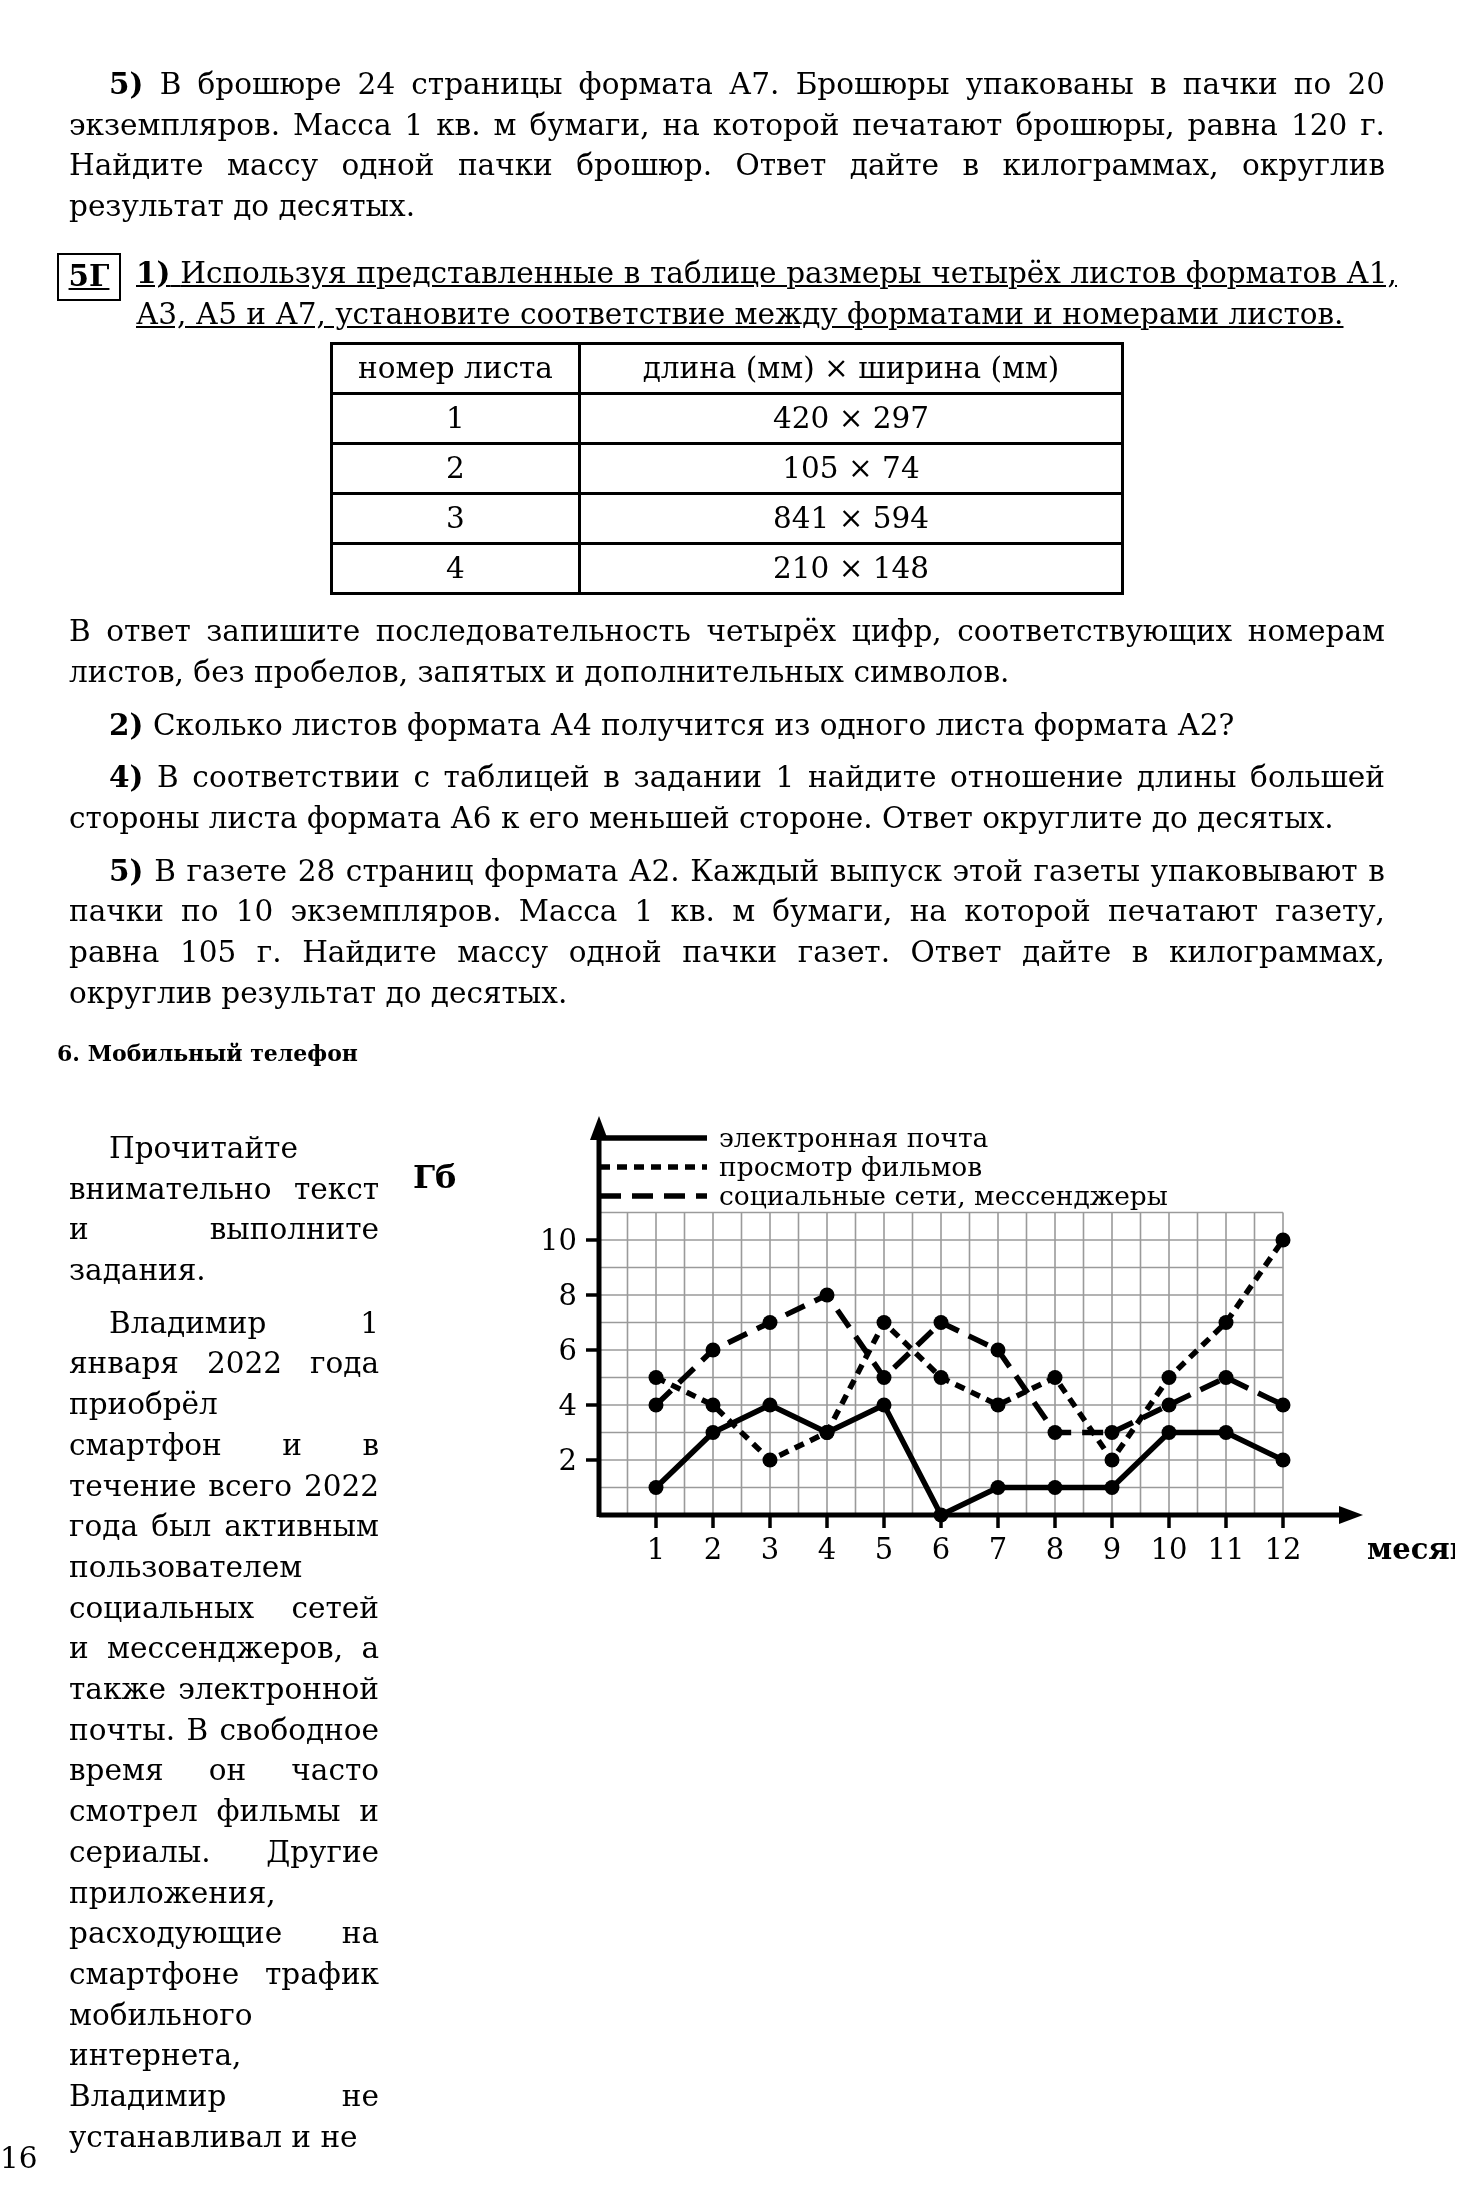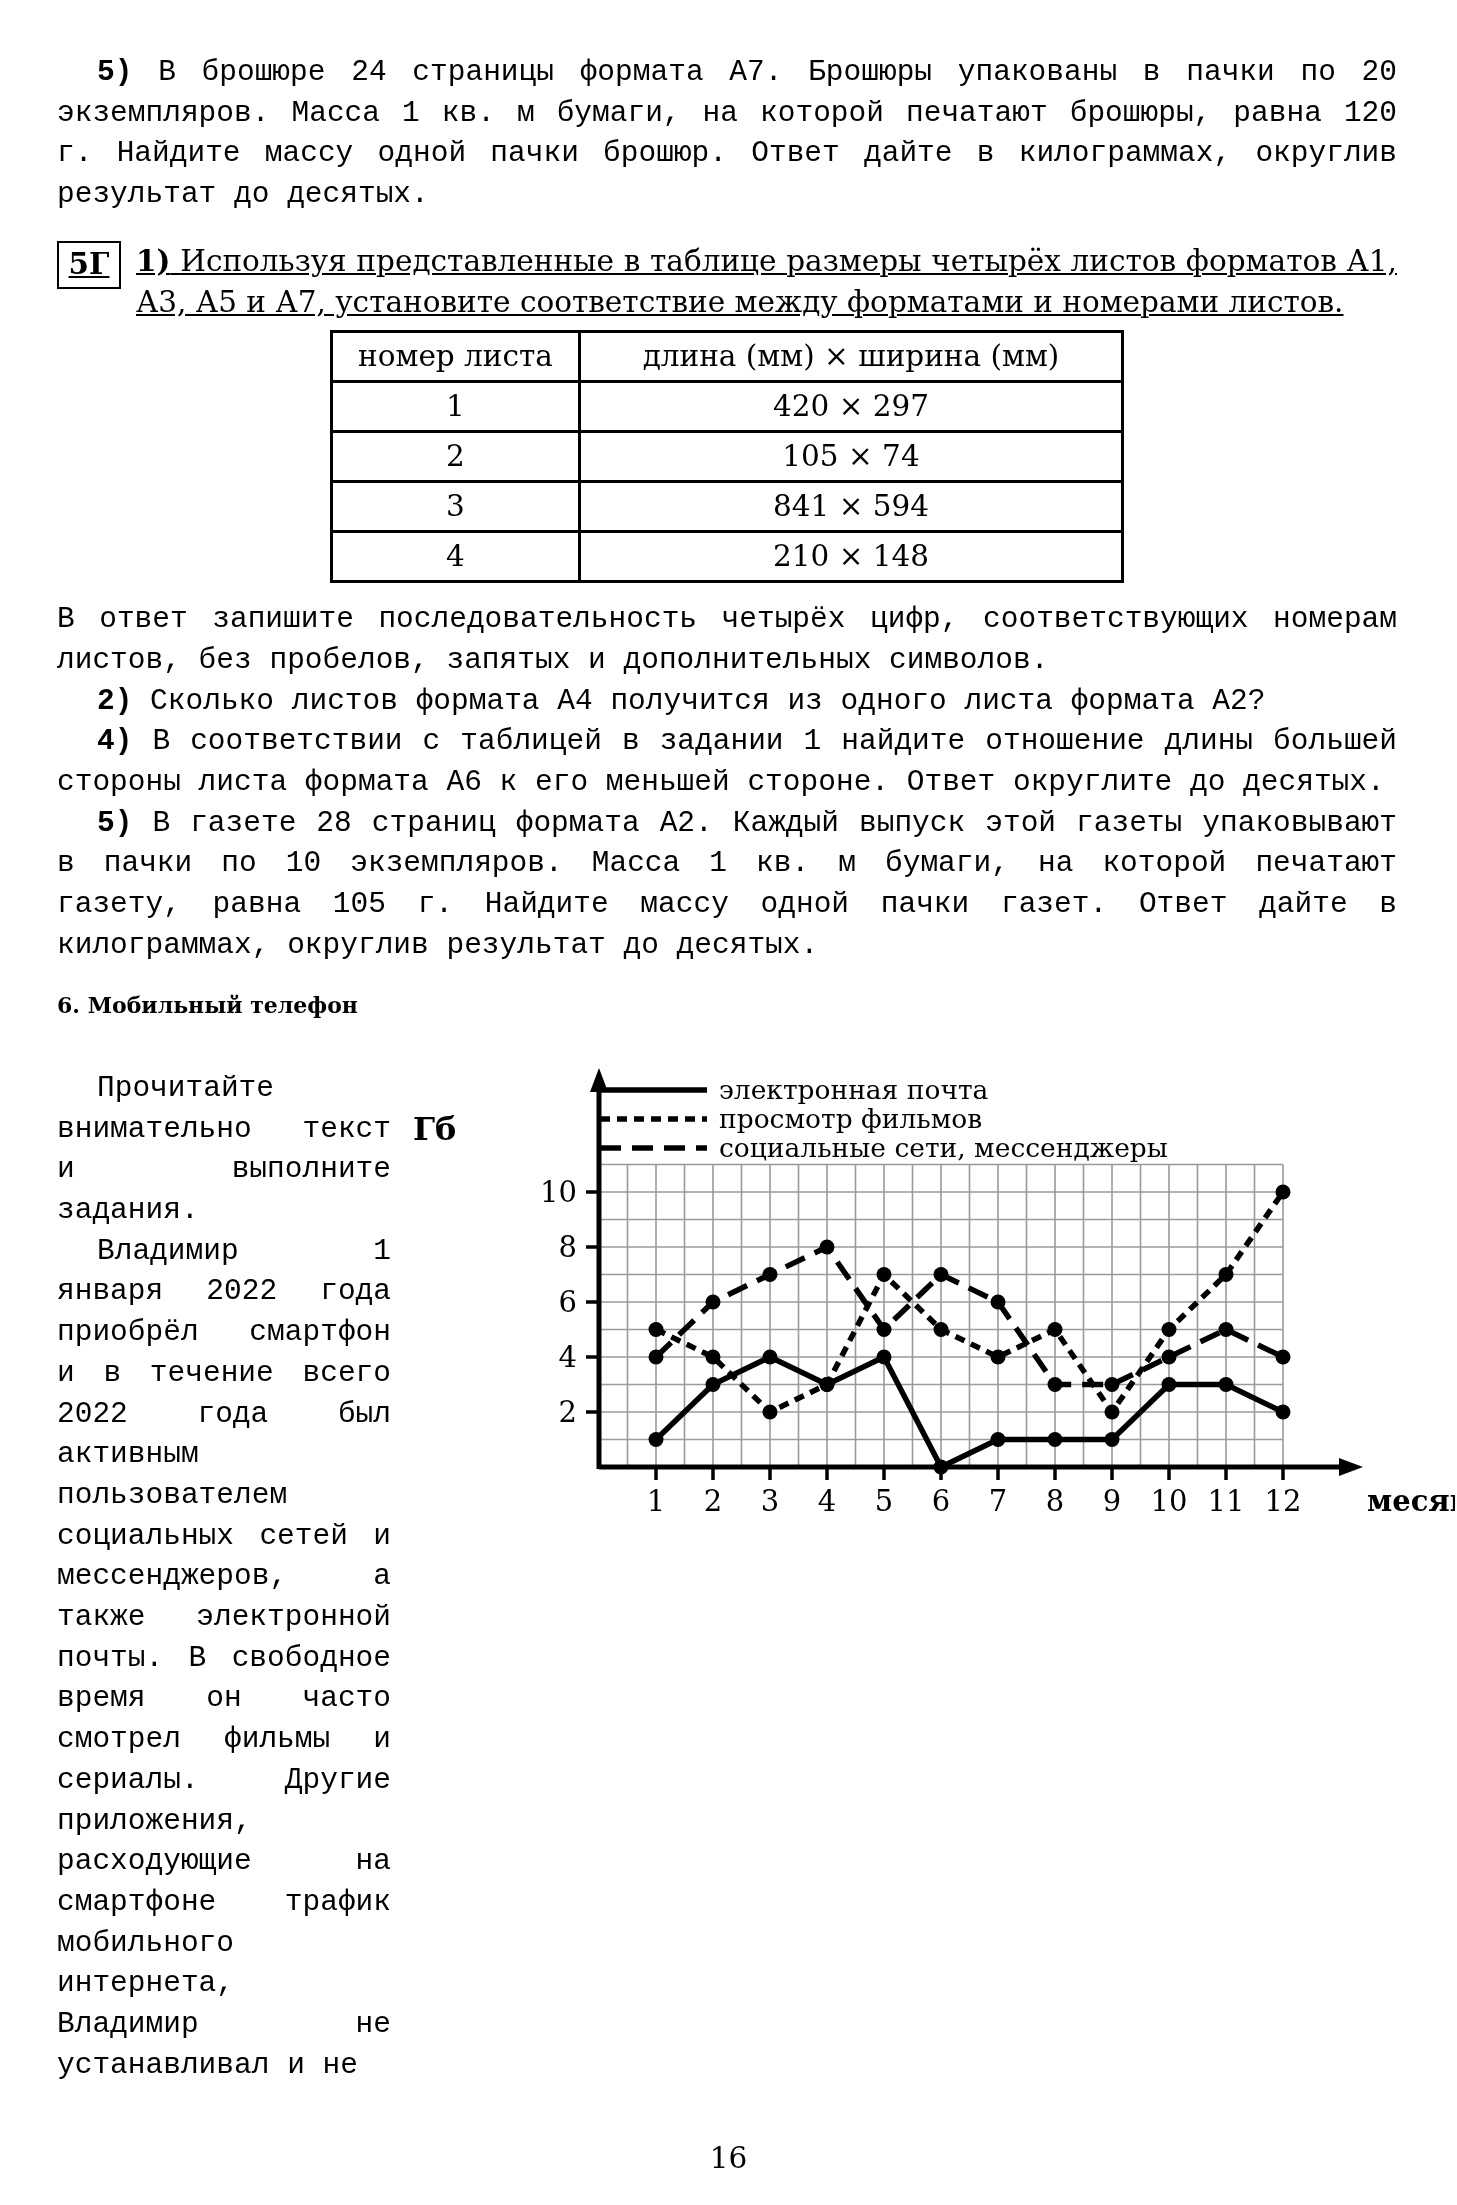--- a/index.html
+++ b/index.html
@@ -2,21 +2,21 @@
 <html lang="ru"><head>
 <meta charset="utf-8">
 <style>
   html,body{margin:0;padding:0;background:#fff;}
   .page{
     position:relative;width:1457px;height:2205px;background:#fff;color:#000;
     font-family:"DejaVu Serif","Liberation Serif",serif;
     font-size:29.5px;line-height:1.38;box-sizing:border-box;
     padding:52px 60px 0 57px;overflow:hidden;
   }
-  p{margin:0;text-align:justify;font-family:Liberation Mono, monospace;}
+  p{margin:12px;text-align:justify;}
   .indent{text-indent:40px;}
   .lbl{font-weight:bold;}
 
   
   .task-row{display:flex;align-items:flex-start;margin-top:26px;text-decoration:underline;}
   .task-box{
     flex:0 0 auto;border:2px solid #000;min-width:52px;height:44px;
     display:flex;align-items:center;justify-content:center;
     font-weight:bold;margin-right:15px;padding:0 4px;
   }
@@ -38,21 +38,21 @@
   .answer-table td.blank{height:62px;}
 
   .sec-heading{font-weight:bold;font-size:22px;margin-top:24px;}
 
   
   .sec6{display:flex;margin-top:2px;}
   .col-left{flex:0 0 334px;width:334px;padding-top:46px;}
   .chart-wrap{flex:1;margin-left:4px;}
   svg text{font-family:"DejaVu Serif","Liberation Serif",serif;fill:#000;}
 
-  .page-number{position:absolute;left:0;right:0;bottom:26px;text-align:center;}
+  .page-number{position:absolute;left:0;right:0;bottom:26px;text-align:left;}
 </style>
 </head>
 <body>
 
 <div class="page">
 
   <p class="indent"><span class="lbl">5)</span>
     <span>В брошюре 24 страницы формата А7. Брошюры упакованы в пачки по 20 экземпляров. Масса 1 кв. м бумаги, на которой печатают брошюры, равна 120 г. Найдите массу одной пачки брошюр. Ответ дайте в килограммах, округлив результат до десятых.</span></p>
 
   <div class="task-row">

